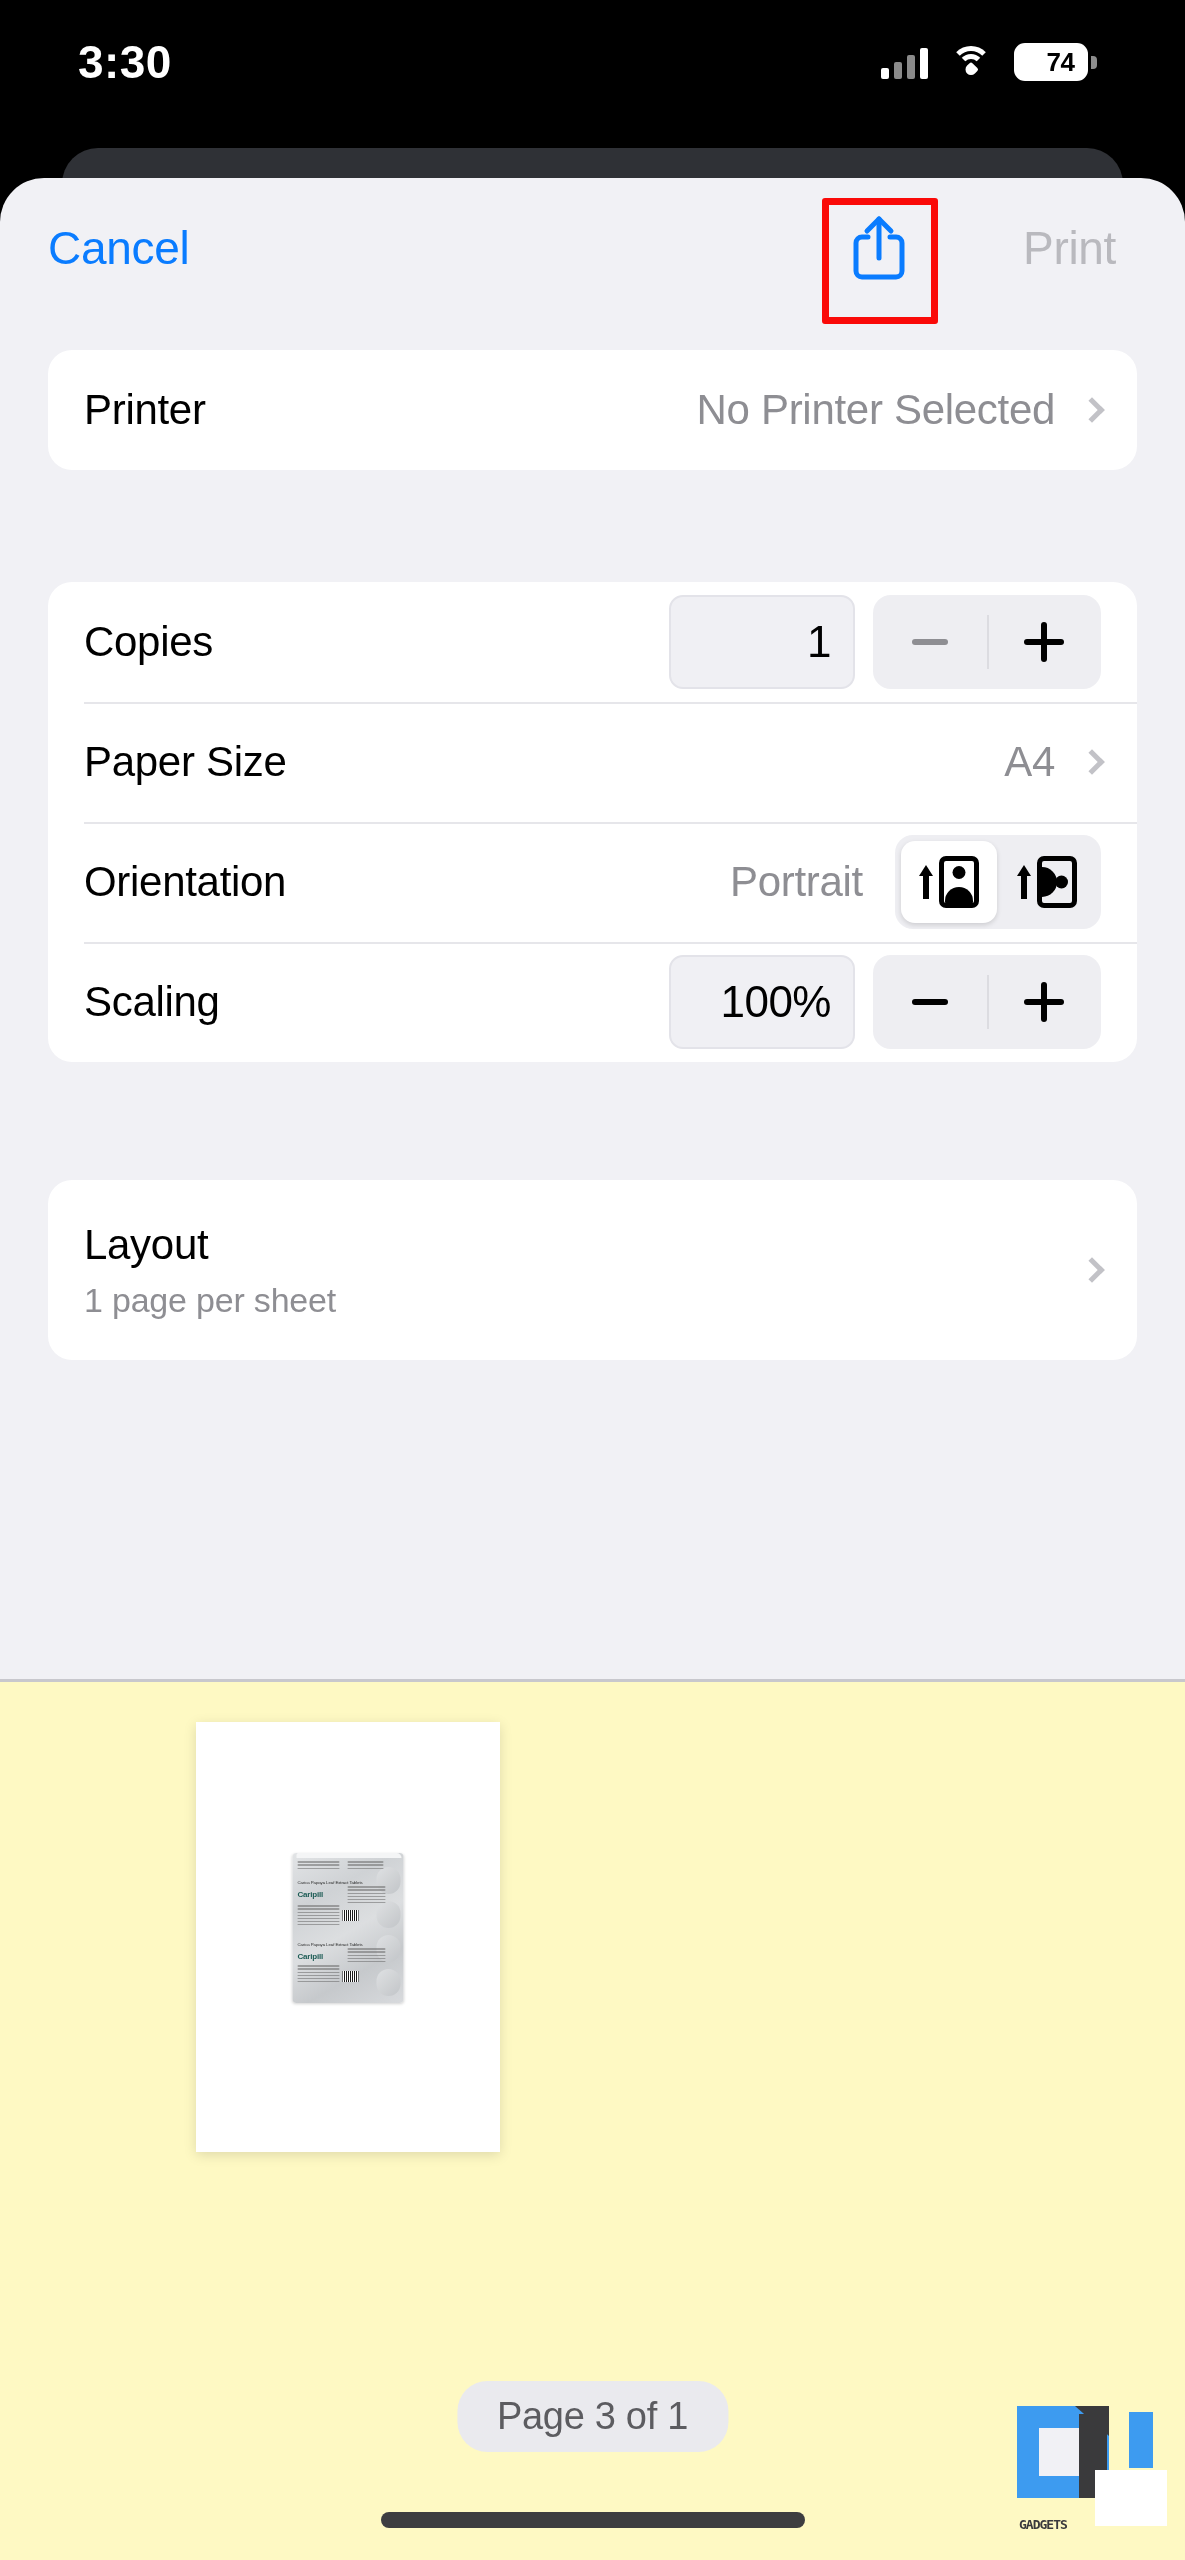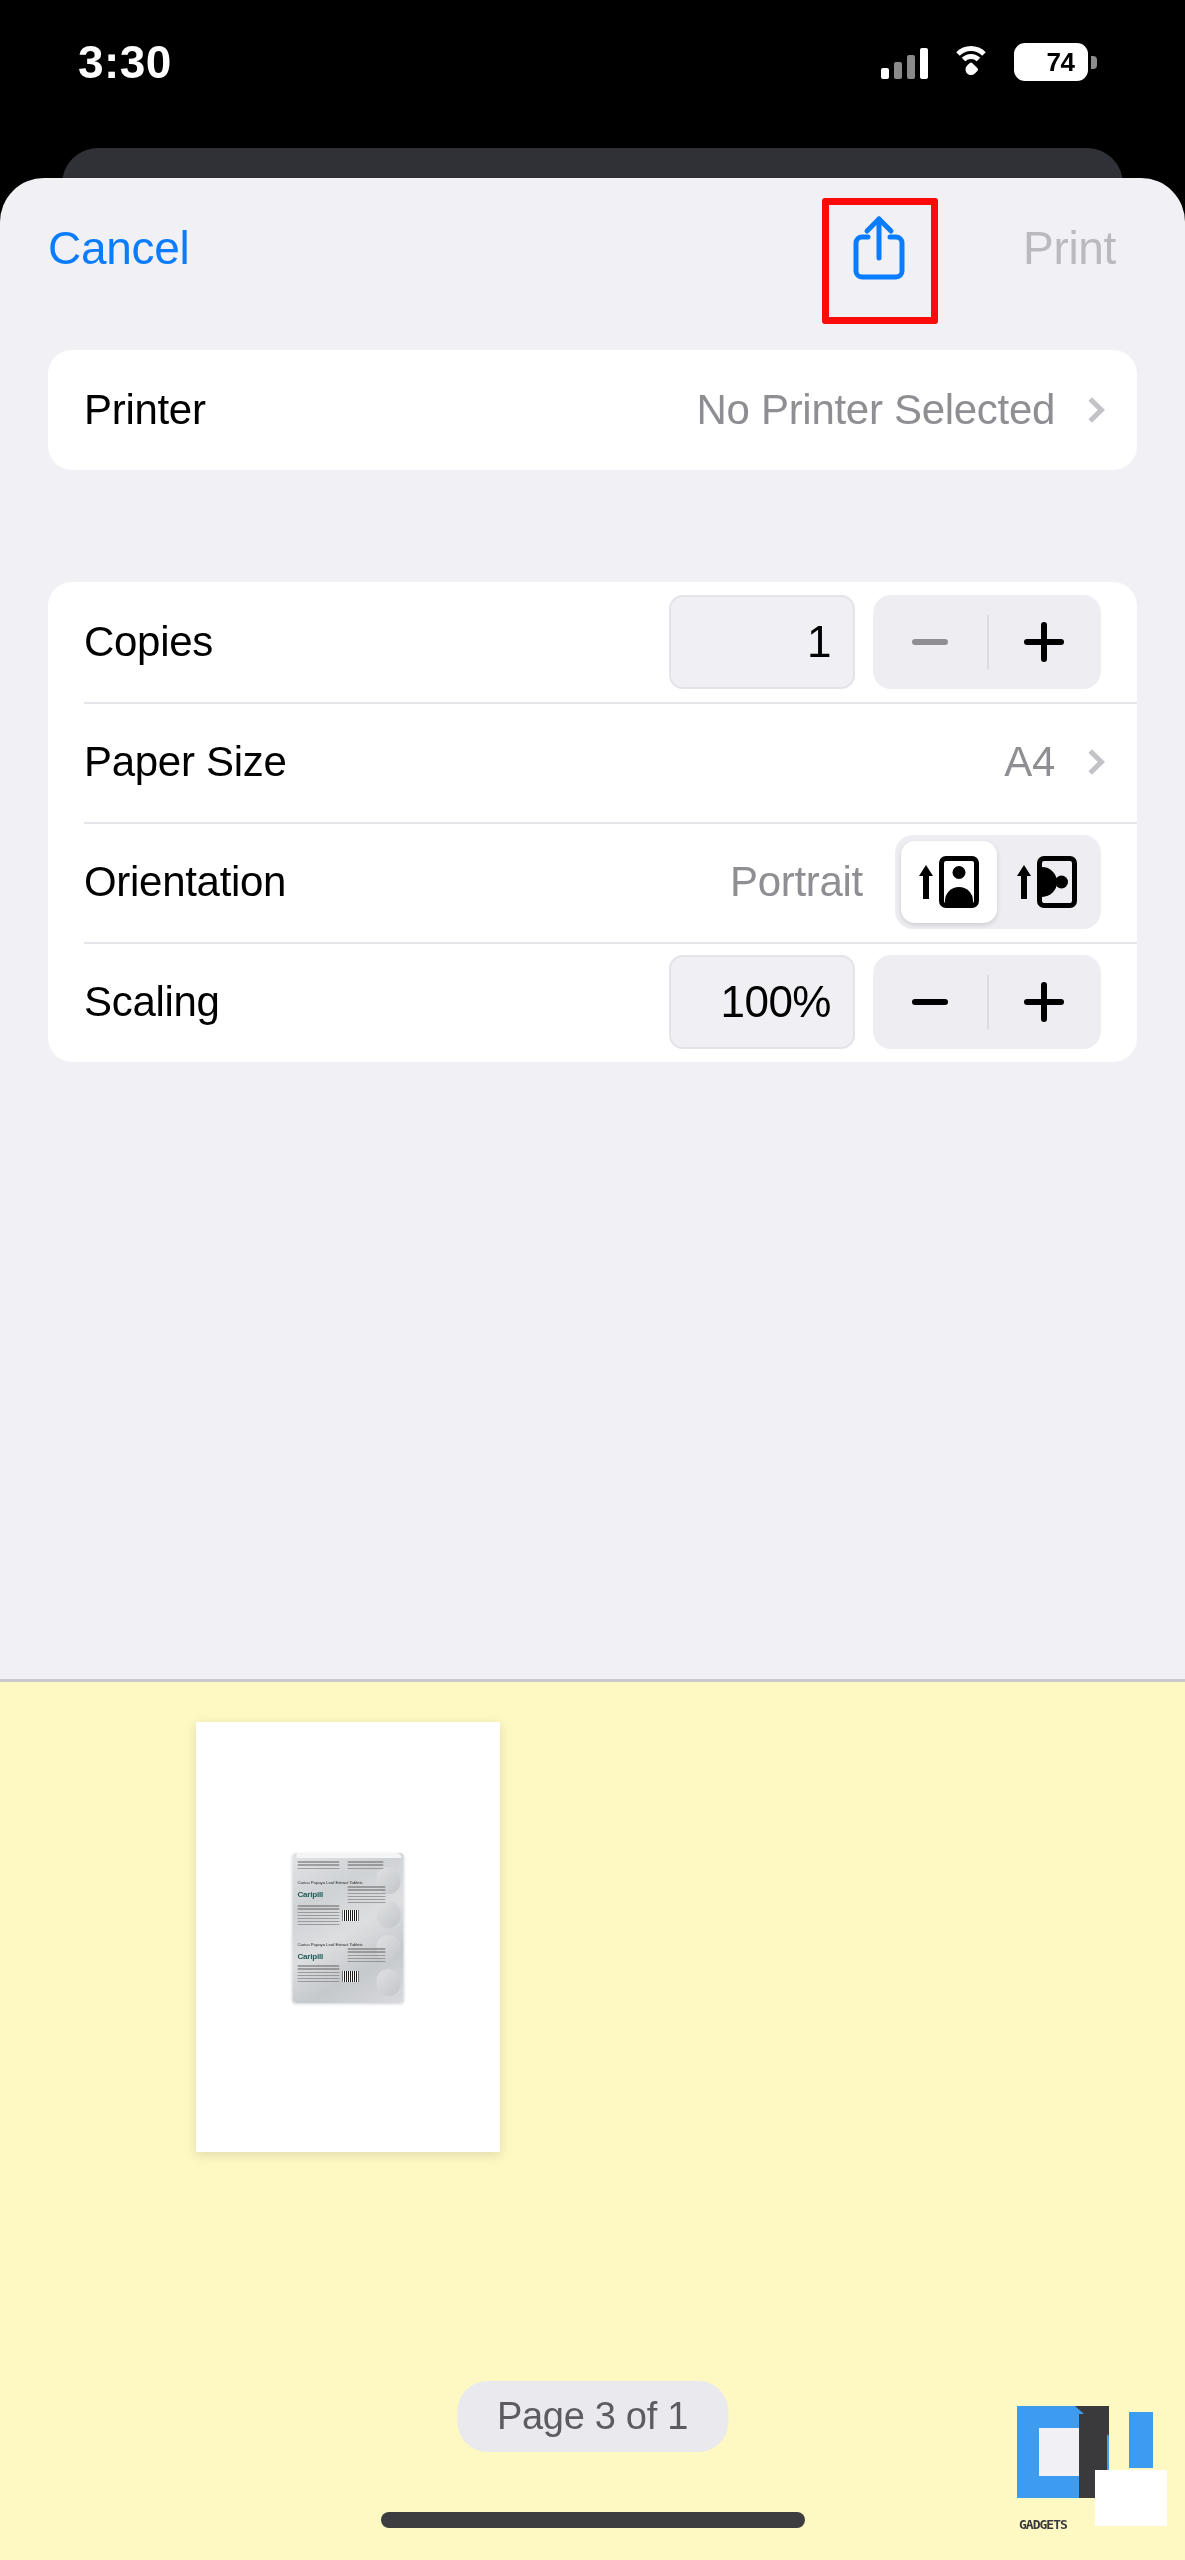--- a/index.html
+++ b/index.html
@@ -460,20 +460,31 @@
                 <i class="minus"></i>
               </span>
             <span class="step-btn">
                 <i class="plus"></i>
               </span>
           </span>
         </span>
       </div>
     </div>
 
+    <div class="group g-layout">
+      <div class="row layout-row">
+        <span class="row-stack" style="padding-left:0;">
+          <span class="row-label">Layout</span>
+          <span class="row-sub">1 page per sheet</span>
+        </span>
+        <span class="row-right">
+          <span class="chev"></span>
+        </span>
+      </div>
+    </div>
 
     <div class="divider"></div>
 
     <div class="preview">
       <div class="page">
         <div class="page-inner">
           <div class="pillpack">
             <i class="pp-lip"></i>
             <i class="pp-blister" style="top:14px;"></i>
             <i class="pp-blister" style="top:48px;"></i>

